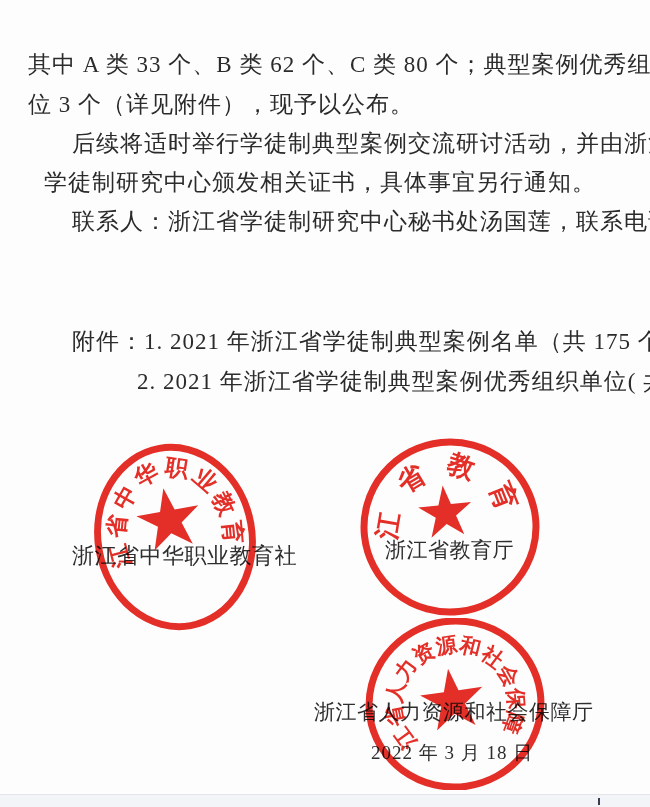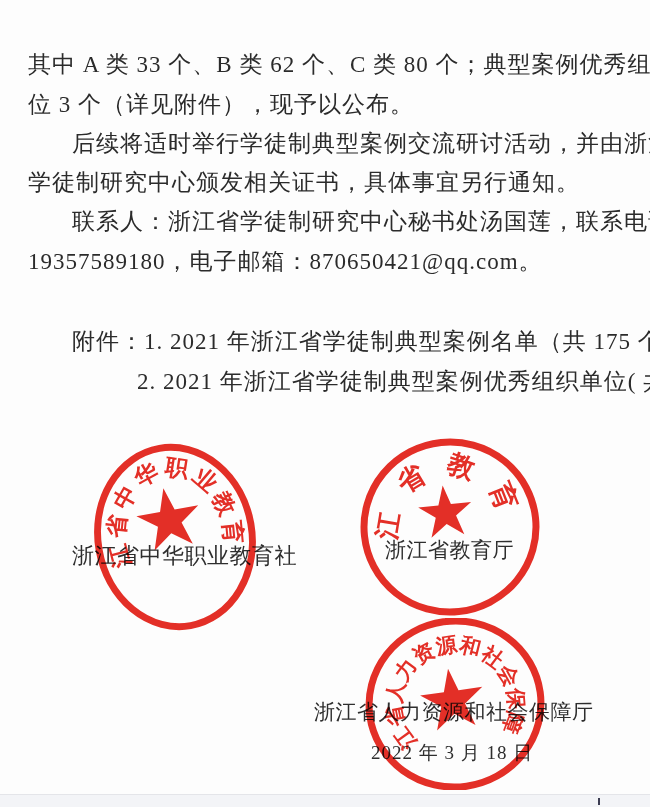--- a/index.html
+++ b/index.html
@@ -14,21 +14,21 @@
     font-size:23px;
     line-height:27px;
     letter-spacing:1px;
     color:#2b2b2b;
     white-space:nowrap;
     mix-blend-mode:multiply;
   }
   .l1{left:28px;top:51px;}
   .l2{left:28px;top:91px;}
   .l3{left:72px;top:130px;}
-  .l4{left:28px;top:169px;text-align:center;}
+  .l4{left:44px;top:169px;text-align:center;}
   .l5{left:72px;top:208px;}
   .l6{left:28px;top:248px;}
   .l7{left:72px;top:328px;}
   .l8{left:137px;top:368px;}
   .l9{left:168px;top:408px;}
   .sig{
     position:absolute;
     color:#2e2e2e;
     white-space:nowrap;
     z-index:3;
@@ -68,21 +68,20 @@
 </head>
 <body>
 
 <div class="page">
 
   <div class="doc-line l1">其中 A 类 33 个、B 类 62 个、C 类 80 个；典型案例优秀组织单</div>
   <div class="doc-line l2">位 3 个（详见附件），现予以公布。</div>
   <div class="doc-line l3">后续将适时举行学徒制典型案例交流研讨活动，并由浙江省</div>
   <div class="doc-line l4">学徒制研究中心颁发相关证书，具体事宜另行通知。</div>
   <div class="doc-line l5">联系人：浙江省学徒制研究中心秘书处汤国莲，联系电话：</div>
-  <div class="doc-line l6">19357589180，电子邮箱：870650421@qq.com。</div>
   <div class="doc-line l7">附件：1. 2021 年浙江省学徒制典型案例名单（共 175 个）</div>
   <div class="doc-line l8">2. 2021 年浙江省学徒制典型案例优秀组织单位( 共</div>
 
   <div class="sig sig-left">浙江省中华职业教育社</div>
   <div class="sig sig-right">浙江省教育厅</div>
   <div class="sig sig-bottom">浙江省人力资源和社会保障厅</div>
   <div class="sig sig-date">2022 年 3 月 18 日</div>
 
   <svg class="seal seal-1" width="170" height="195" viewBox="0 0 170 195">
     <defs>

